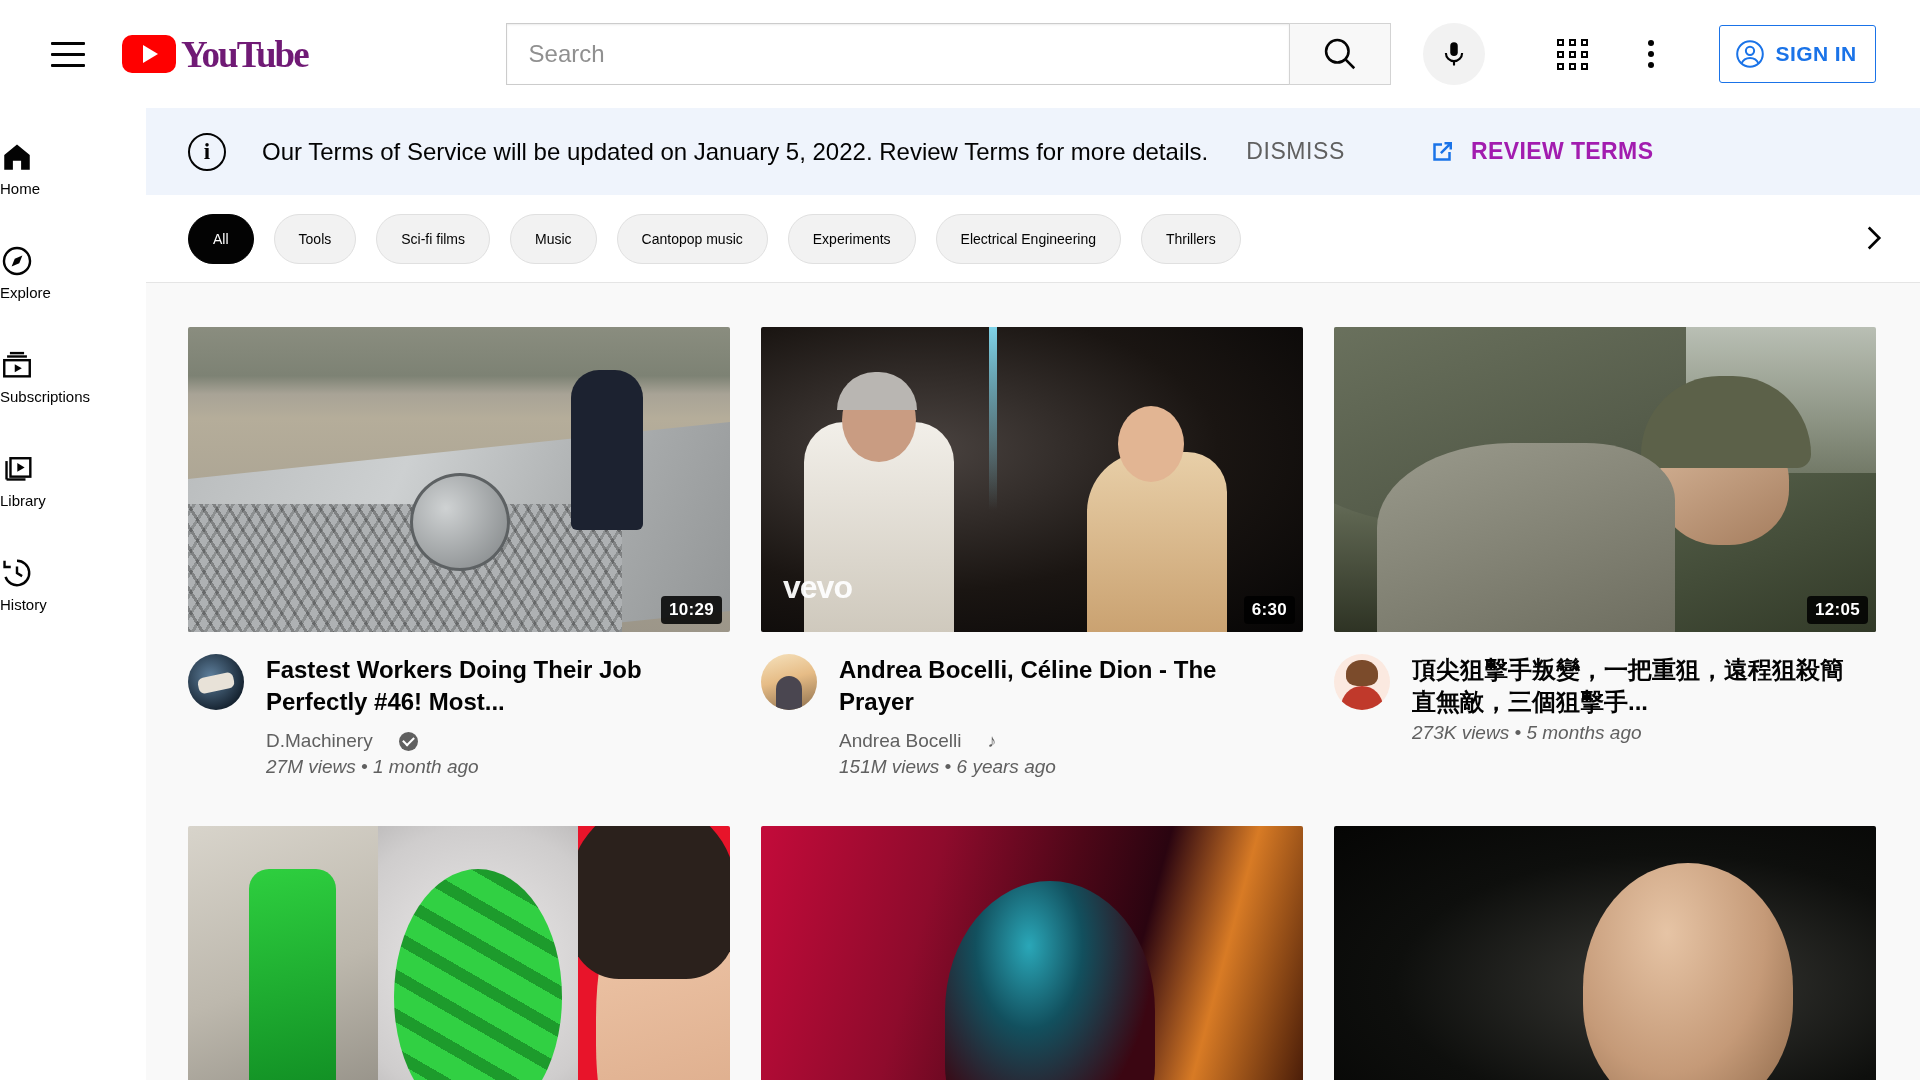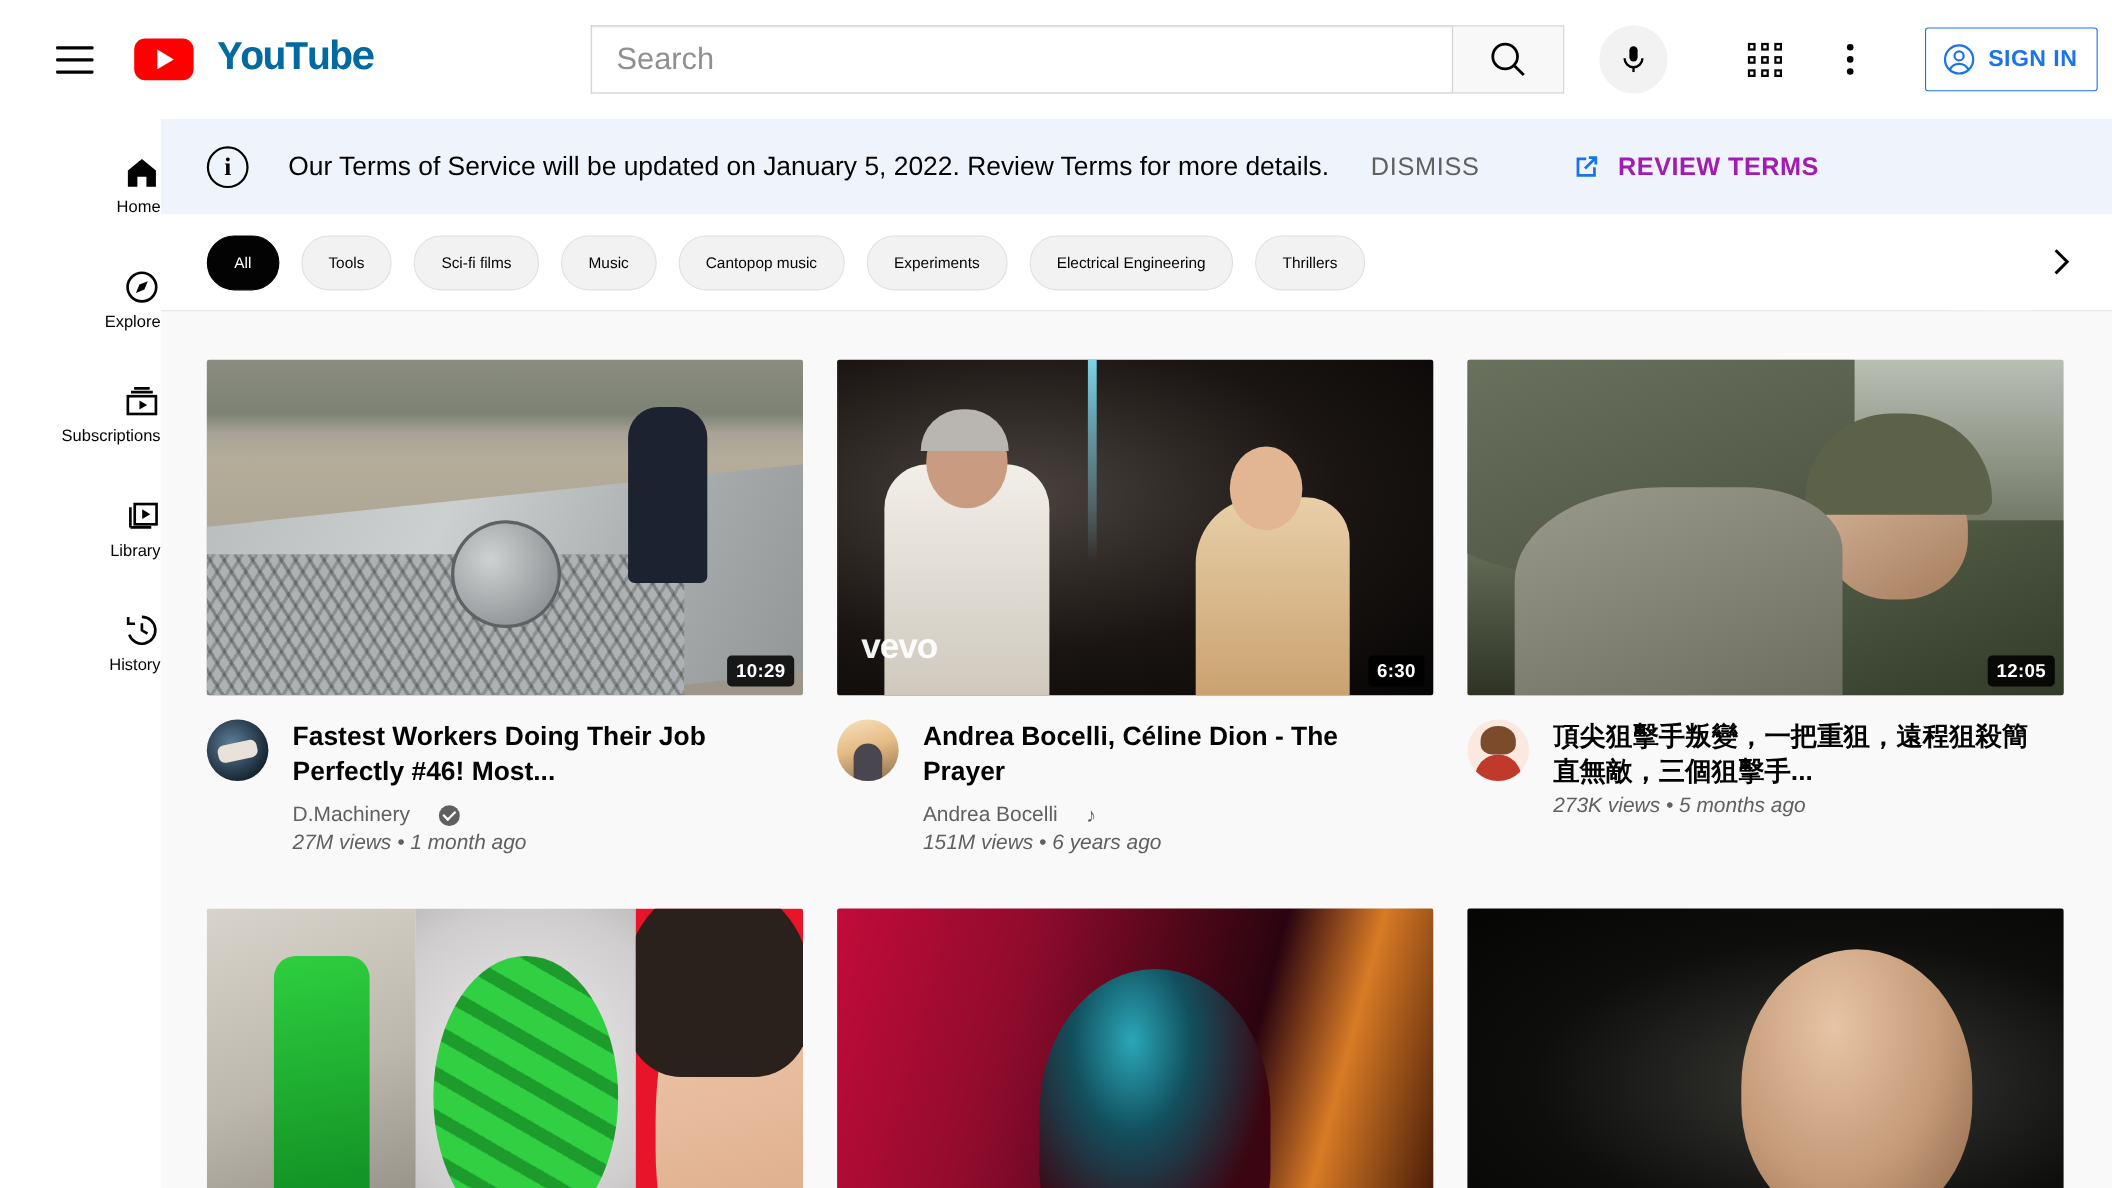--- a/index.html
+++ b/index.html
@@ -32,37 +32,37 @@
     display: flex; align-items: center; justify-content: center;
   }
   .logo-play::after {
     content: ""; width: 0; height: 0;
     border-left: 15px solid #ffffff;
     border-top: 9px solid transparent;
     border-bottom: 9px solid transparent;
     margin-left: 3px;
   }
   .logo-text {
-    font-size: 37px; font-weight: bold; color: #0369a1;
-    letter-spacing: -2.0px; margin-left: 22px;
-    font-family: Liberation Mono, monospace;
+    font-size: 37px; font-weight: bold; color: #701a75;
+    letter-spacing: -2.0px; margin-left: 5px;
+    font-family: Liberation Serif, serif;
   }
 
   .search-area { display: flex; align-items: center; margin-left: 198px; }
   .search-box {
     width: 783px; height: 62px;
     border: 1px solid #cccccc; border-right: none;
     display: flex; align-items: center;
     padding-left: 22px;
     background: #ffffff;
     box-shadow: inset 0 1px 2px rgba(0,0,0,0.08);
   }
   .search-box input {
     border: none; outline: none; width: 100%;
-    font-size: 28px; color: #030303;
+    font-size: 24px; color: #030303;
     font-family: "Liberation Sans", sans-serif;
     background: transparent;
   }
   .search-box input::placeholder { color: #909090; }
   .search-btn {
     width: 102px; height: 62px;
     background: #f8f8f8; border: 1px solid #d3d3d3;
     display: flex; align-items: center; justify-content: center;
     cursor: pointer;
   }
@@ -107,21 +107,21 @@
   .guide {
     position: absolute; top: 108px; left: 0;
     width: 146px; height: 972px;
     background: #ffffff;
     padding-top: 8px;
     z-index: 15;
   }
   .guide-item {
     width: 146px; height: 104px;
     display: flex; flex-direction: column;
-    align-items: flex-end; justify-content: center;
+    align-items: flex-start; justify-content: center;
     gap: 7px; cursor: pointer;
   }
   .guide-item .g-label {
     font-size: 15px; color: #030303; line-height: 1;
   }
 
   
   .content {
     position: absolute; top: 108px; left: 146px;
     width: 1774px; height: 972px;

